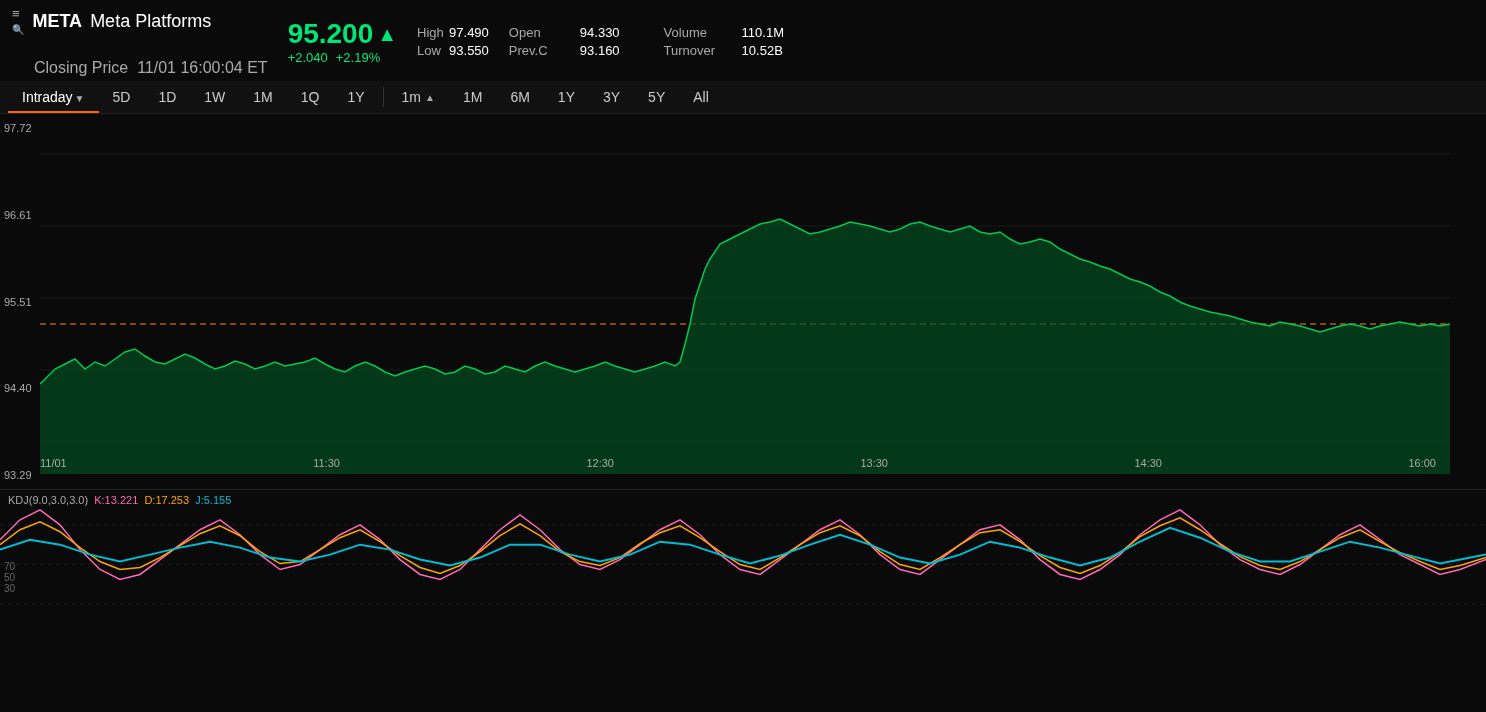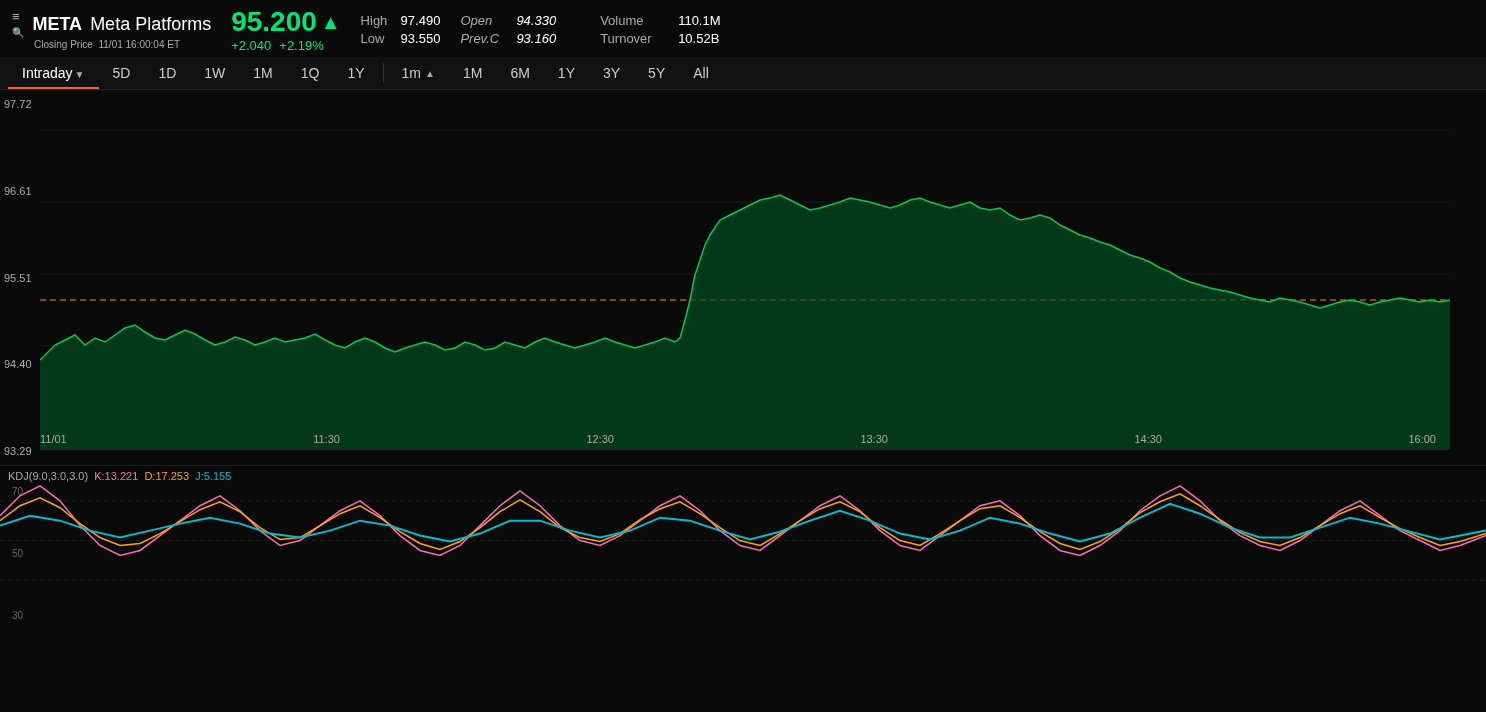--- a/index.html
+++ b/index.html
@@ -43,23 +43,24 @@
       font-weight: bold;
       color: #fff;
     }
 
     .ticker-name {
       font-size: 18px;
       color: #fff;
     }
 
     .ticker-sub {
-      font-size: 10px;
+      font-size: 16px;
       color: #aaa;
       padding-left: 22px;
+      margin-top: 23px;
     }
 
     .price-section {
       display: flex;
       flex-direction: column;
       align-items: flex-start;
     }
 
     .price-main {
       font-size: 28px;
@@ -84,43 +85,41 @@
 
     .high-low-section {
       display: flex;
       flex-direction: column;
       font-size: 13px;
       gap: 3px;
     }
 
     .hl-row {
       display: flex;
-      gap: 8px;
     }
 
     .hl-label {
       color: #aaa;
       width: 32px;
     }
 
     .hl-value {
       color: #fff;
     }
 
     .stat-section {
       display: flex;
       flex-direction: column;
       font-size: 13px;
       gap: 3px;
     }
 
     .stat-row {
       display: flex;
-      gap: 4px;
-      font-style: italic;
+      gap: 19px;
     }
 
     .stat-label {
       color: #aaa;
       width: 52px;
     }
 
     .stat-value {
       color: #fff;
     }
@@ -271,26 +270,26 @@
       z-index: 10;
     }
 
     .kdj-svg {
       width: 100%;
       height: 100%;
     }
 
     .kdj-y-axis {
       position: absolute;
-      left: 12px;
+      left: 4px;
       top: 20px;
       bottom: 4px;
       display: flex;
       flex-direction: column;
-      justify-content: space-between;
+      justify-content: center;
       font-size: 10px;
       color: #666;
     }
   </style>
 </head>
 <body>
 
 <div class="header">
   <div class="ticker-section">
     <div class="ticker-main">

